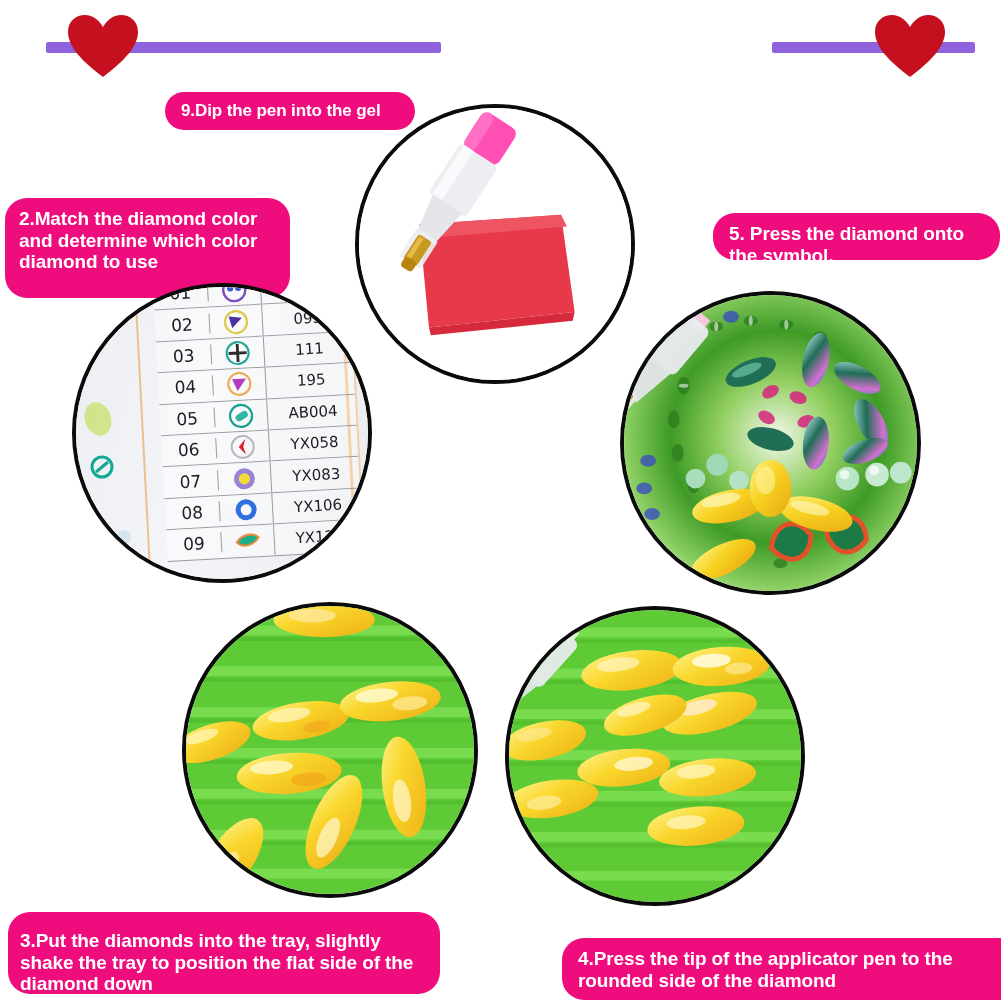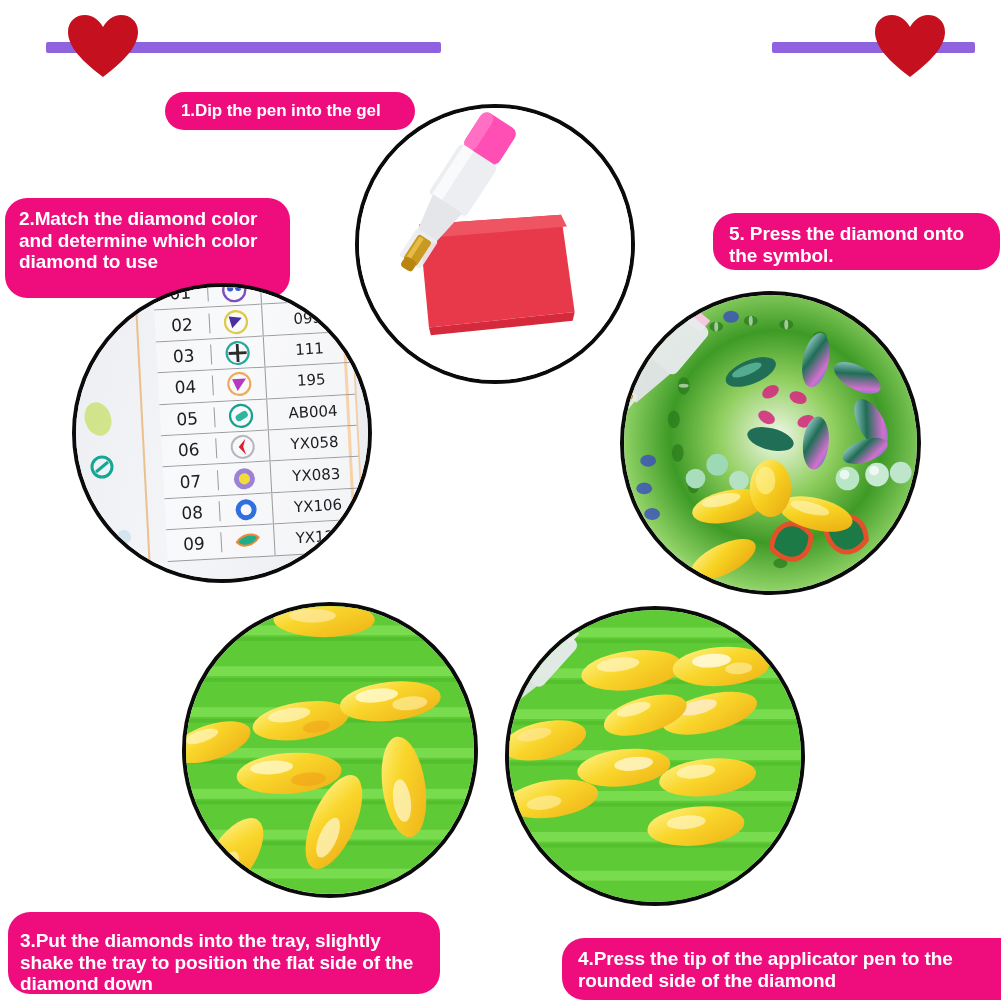--- a/index.html
+++ b/index.html
@@ -19,21 +19,21 @@
       font-size:37px;letter-spacing:.4px;color:#111111;font-weight:400;
       font-family:"DejaVu Sans",sans-serif;}
 
   
   .callout{position:absolute;background:#ef0d7d;color:#ffffff;border-radius:22px;
       font-weight:bold;line-height:1.14;letter-spacing:-.1px;
       font-family:"Liberation Sans",sans-serif;
       box-sizing:border-box;}
   #label-1{left:165px;top:92px;width:250px;height:38px;padding:9px 14px 0 16px;font-size:17px;}
   #label-2{left:5px;top:198px;width:285px;height:100px;padding:10px 12px 0 14px;font-size:19px;}
-  #label-5{left:713px;top:213px;width:287px;height:57px;padding:10px 12px 0 16px;font-size:19px;}
+  #label-5{left:713px;top:213px;width:287px;height:47px;padding:10px 12px 0 16px;font-size:19px;}
   #label-3{left:8px;top:912px;width:432px;height:82px;padding:18px 10px 0 12px;font-size:19px;}
   #label-4{left:562px;top:918px;width:467px;height:62px;padding:10px 10px 0 16px;font-size:19px;margin-top:20px;}
 
   
   .photo{position:absolute;border-radius:50%;border:4px solid #0b0b0b;
       overflow:hidden;box-sizing:border-box;background:#fff;}
   #photo-1{left:355px;top:104px;width:280px;height:280px;}
   #photo-2{left:72px;top:283px;width:300px;height:300px;}
   #photo-5{left:620px;top:291px;width:301px;height:304px;}
   #photo-3{left:182px;top:602px;width:296px;height:296px;}
@@ -77,21 +77,21 @@
       </svg>
   </div>
   <div class="heart" id="heart-right">
     <svg viewBox="0 0 74 66">
         <path d="M37 64 C 10 44 2 30 2 19 C 2 8 10 2 19 2 C 27 2 33 7 37 14 C 41 7 47 2 55 2 C 64 2 72 8 72 19 C 72 30 64 44 37 64 Z" fill="#c5101f"></path>
       </svg>
   </div>
 
 </div>
 
-<div class="callout" id="label-1">1.Dip the pen into the gel</div>
+<div class="callout" id="label-1">9.Dip the pen into the gel</div>
 
 <div class="photo" id="photo-1">
   <svg viewBox="0 0 280 280" preserveAspectRatio="xMidYMid slice">
     <rect width="280" height="280" fill="#ffffff"></rect>
 
     <g>
       <path d="M62 120 L208 110 L222 210 L72 226 Z" fill="#e8394b"></path>
       <path d="M62 120 L208 110 L214 122 L66 134 Z" fill="#ef5462"></path>
       <path d="M72 226 L222 210 L220 219 L74 234 Z" fill="#d62a3c"></path>
     </g>

